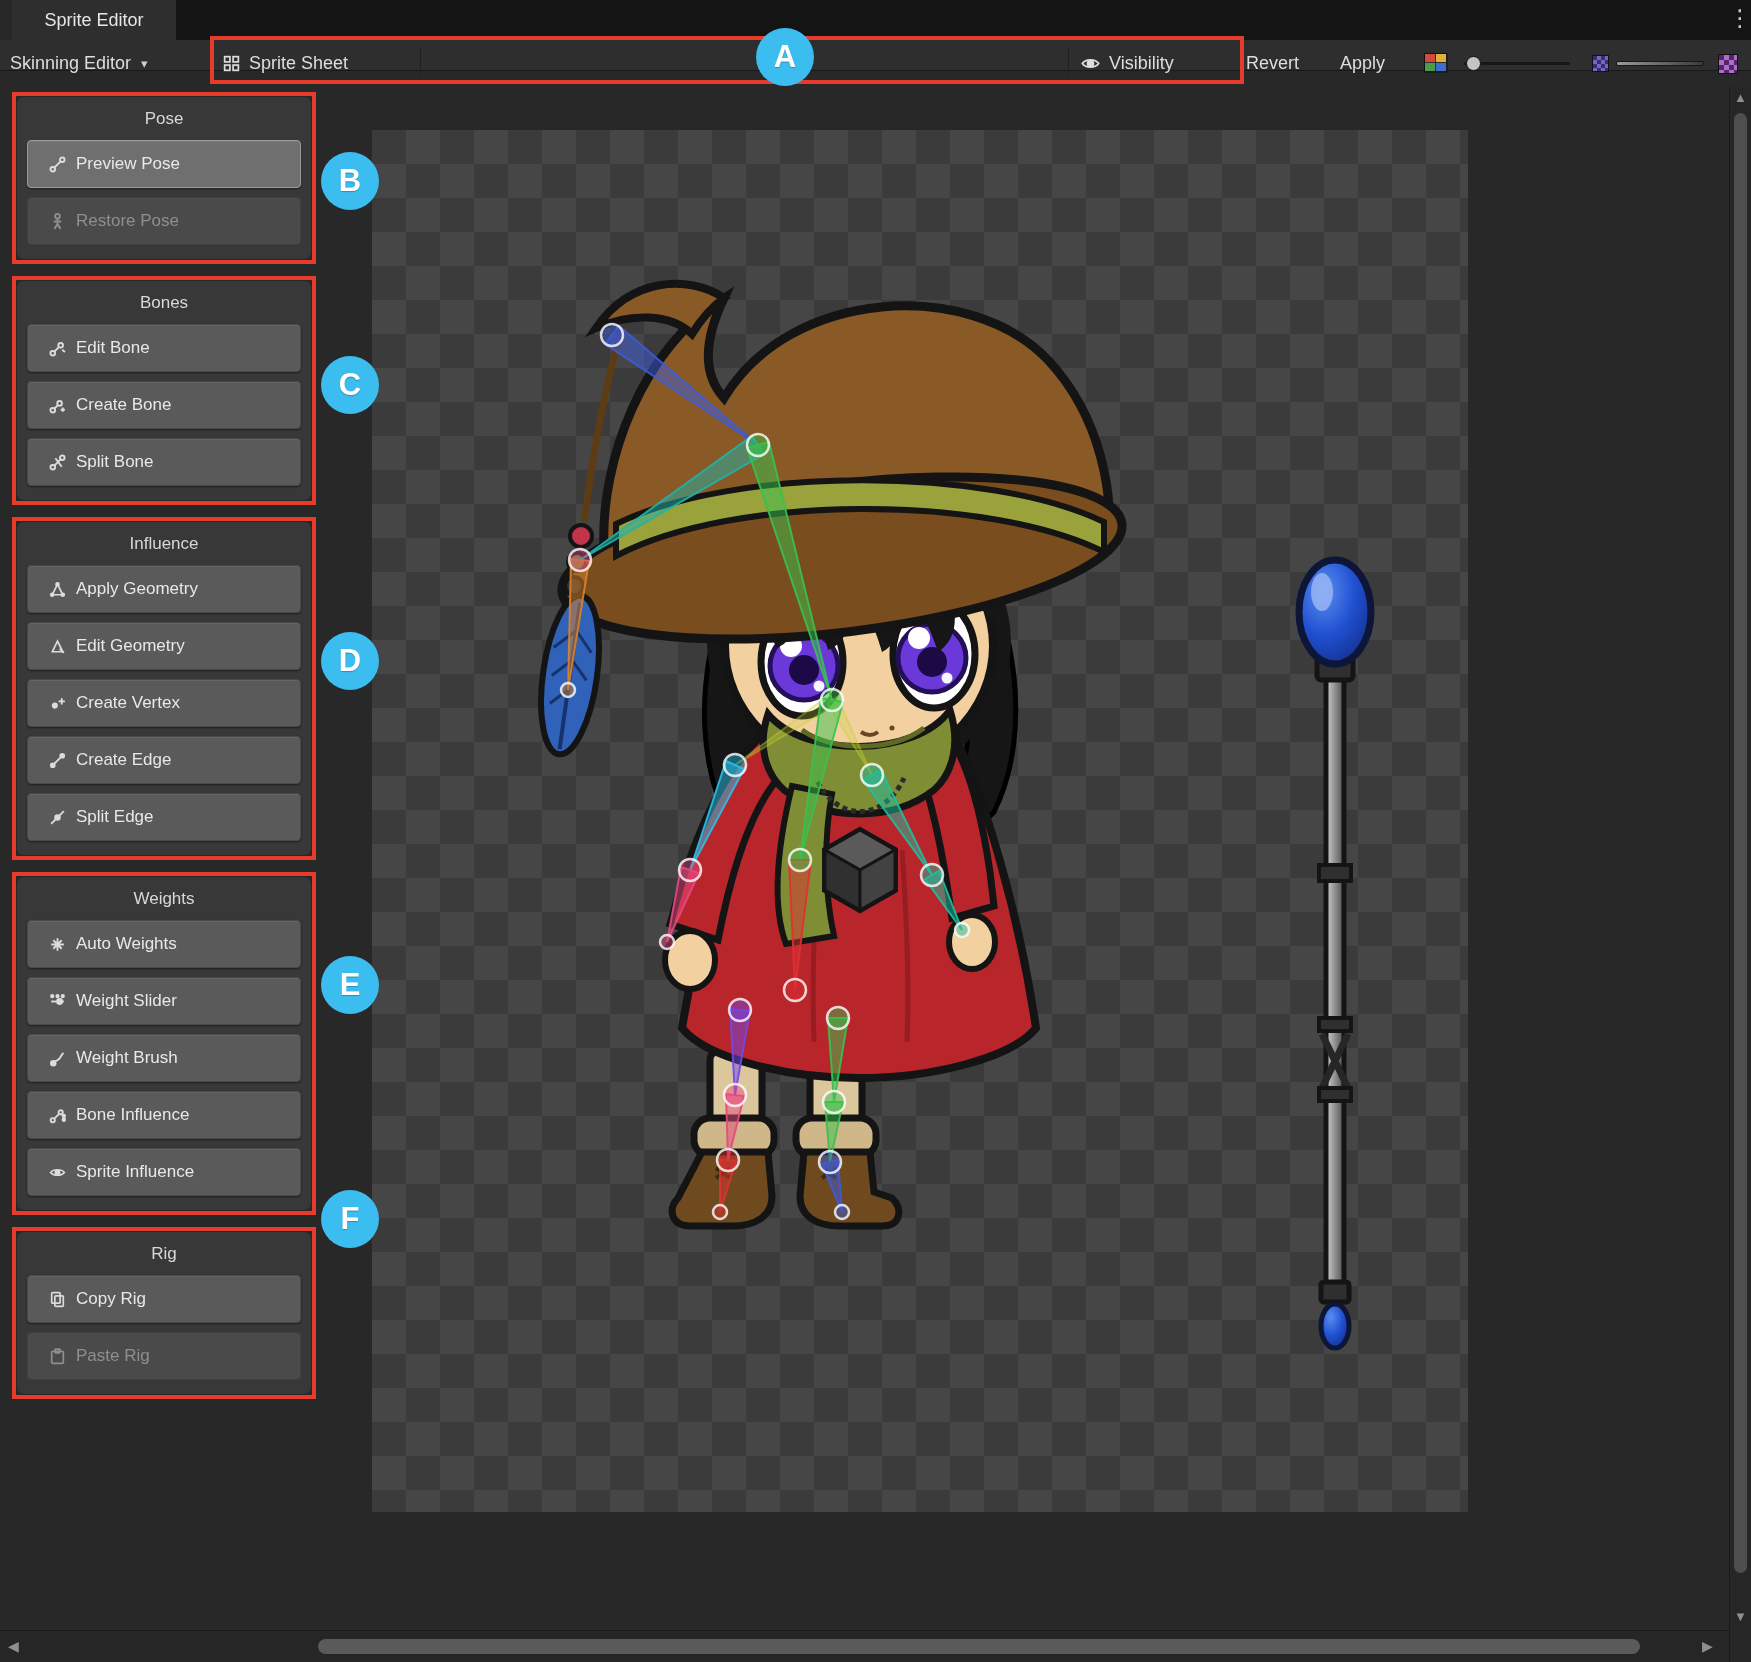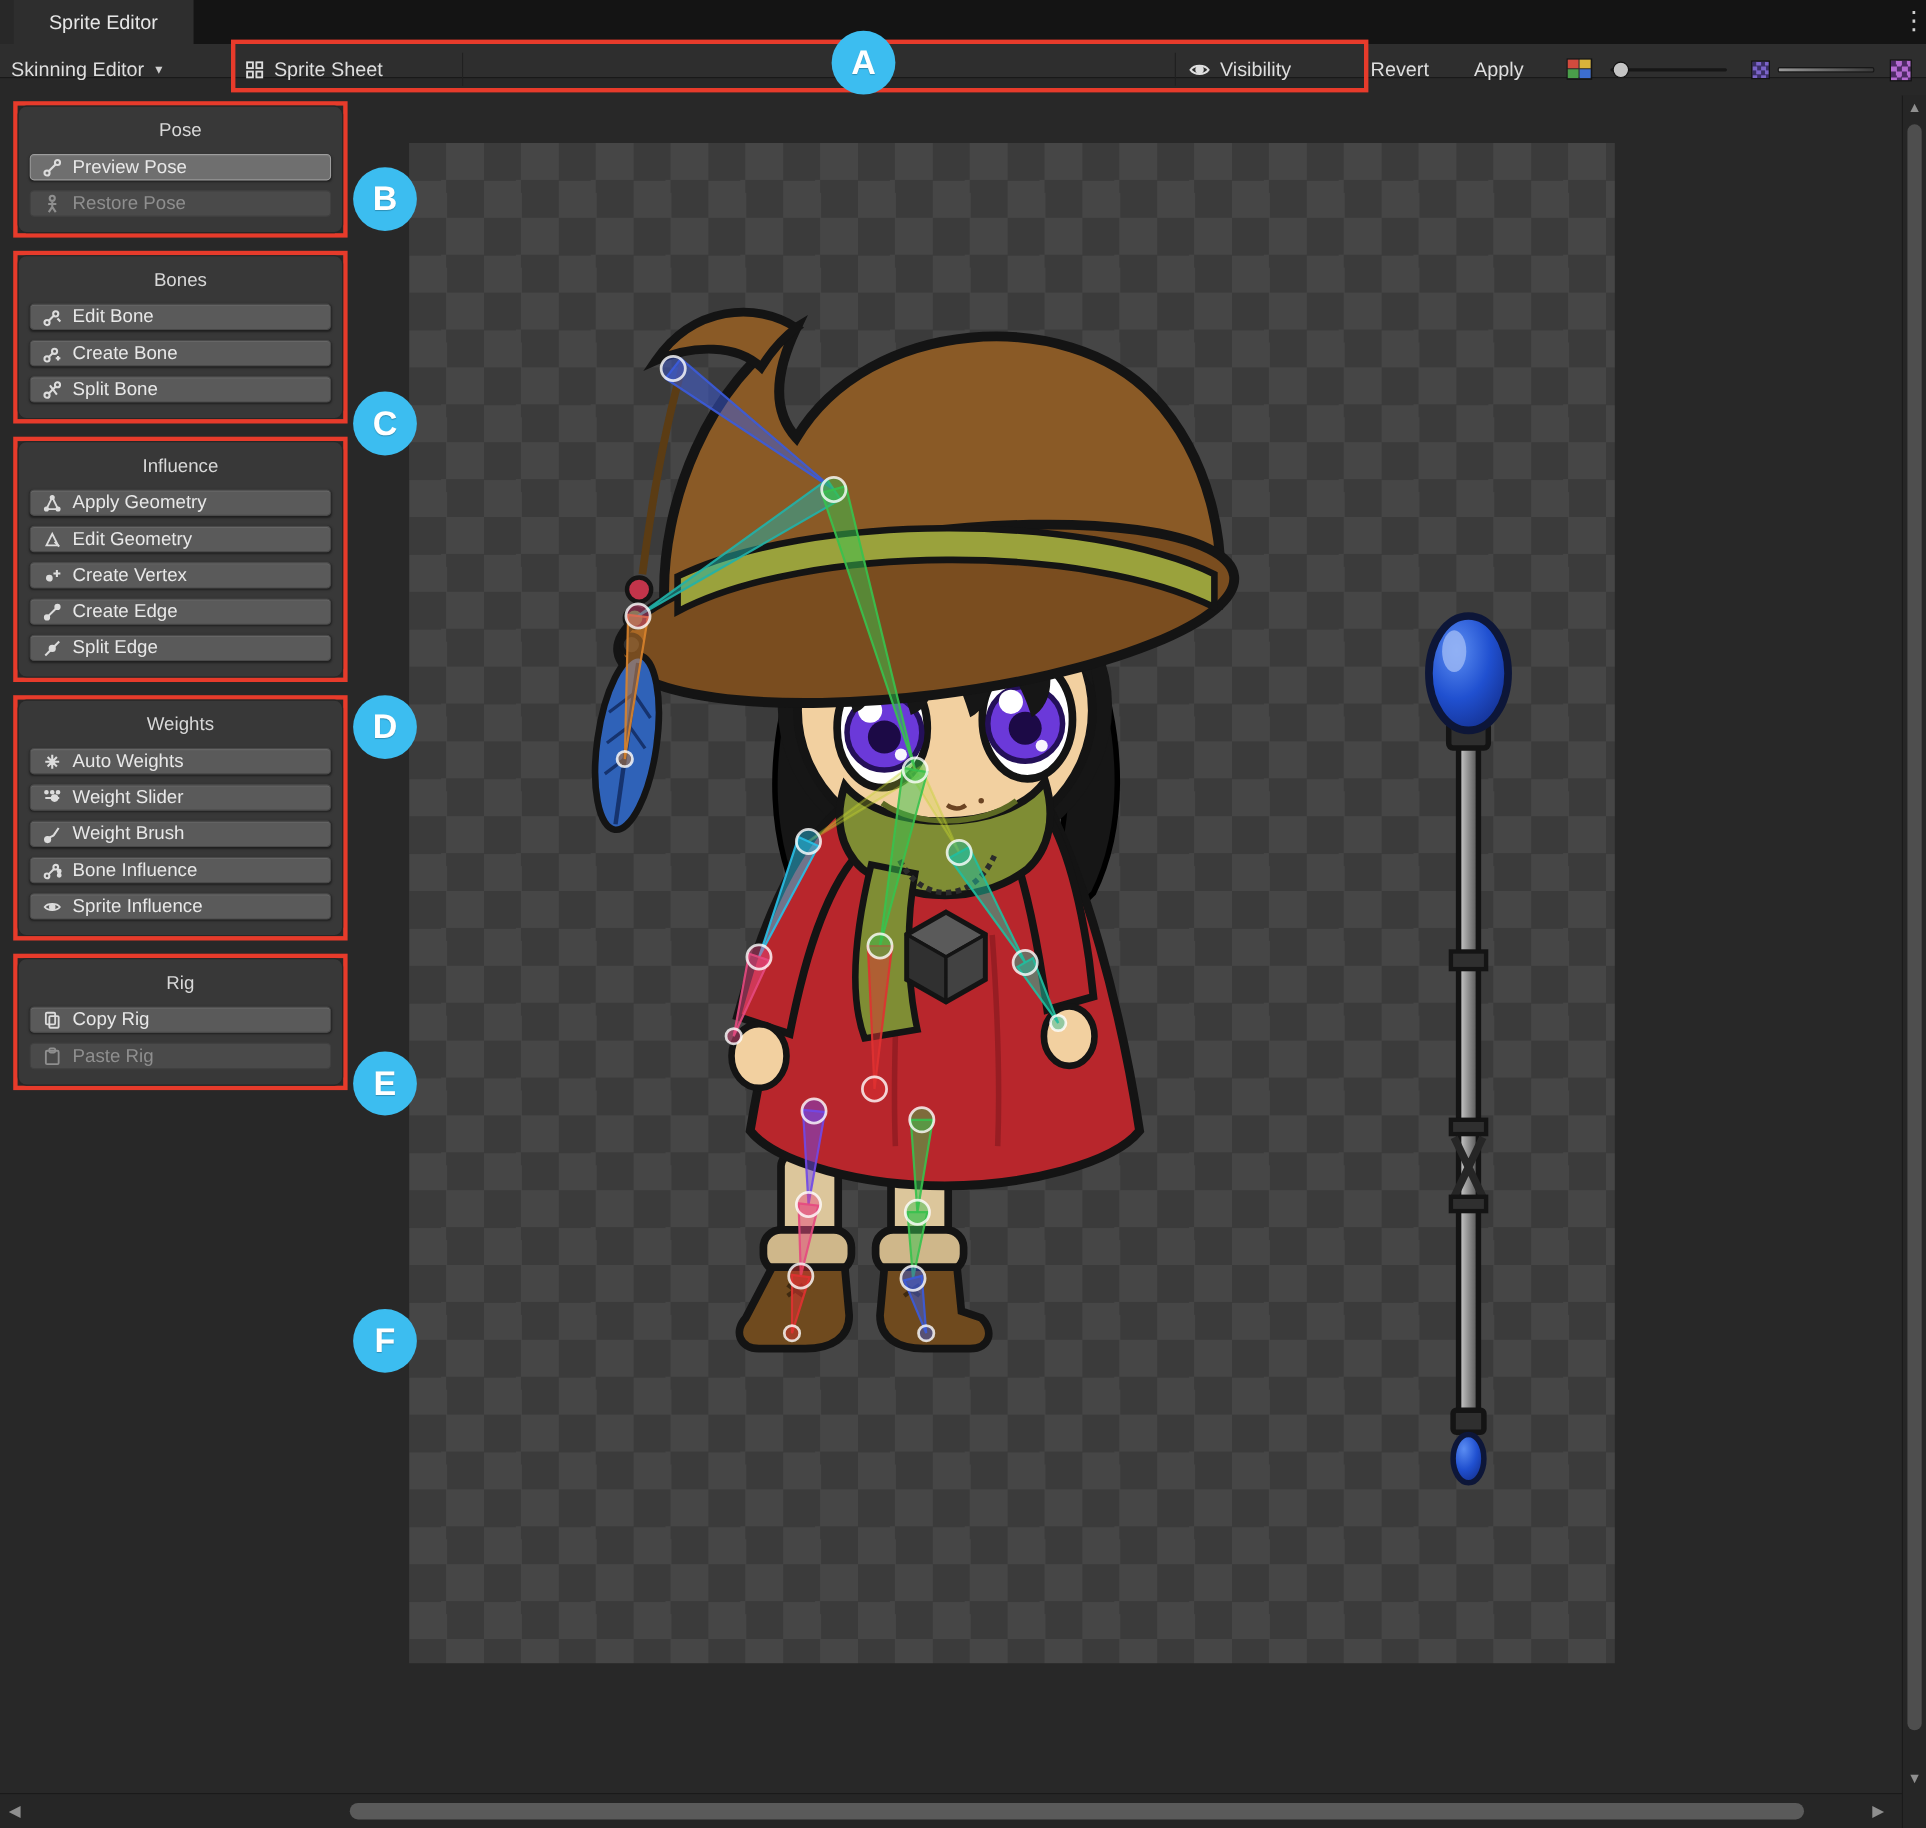--- a/index.html
+++ b/index.html
@@ -52,22 +52,22 @@
   
   .canvas{position:absolute;left:372px;top:130px;width:1096px;height:1382px;
           background:repeating-conic-gradient(var(--check-light) 0% 25%, var(--check-dark) 0% 50%) 0 0/68px 68px;}
   .canvas svg{position:absolute;left:0;top:0;}
 
   
   .left-tools{position:absolute;left:12px;top:92px;width:304px;display:flex;flex-direction:column;gap:12px;}
   .group{border:4px solid var(--annotation-red);}
   .panel{background:var(--panel-bg);border:1px solid #272727;border-radius:8px;padding:6px 10px 14px;}
   .panel h3{font-size:17px;font-weight:400;color:#d8d8d8;text-align:center;padding:6px 0 2px;}
-  .tool-btn{display:flex;align-items:center;gap:9px;width:100%;height:24px;margin-top:9px;
-            background:var(--btn-bg);border:1px solid #494949;border-radius:4px;padding:0 10px;
+  .tool-btn{display:flex;align-items:center;gap:9px;width:100%;height:48px;margin-top:9px;
+            background:var(--btn-bg);border:1px solid #494949;border-radius:4px;padding:0 20px;
             color:#e8e8e8;font-size:17px;font-family:inherit;cursor:default;
             box-shadow:0 1px 2px rgba(0,0,0,.45), inset 0 1px 0 rgba(255,255,255,.08);}
   .tool-btn .ticon{display:inline-flex;color:#dcdcdc;}
   .tool-btn.selected{background:#6f6f6f;border:1px solid #9d9d9d;}
   .tool-btn.disabled{background:#4a4a4a;color:#8f8f8f;box-shadow:none;border-color:#404040;}
   .tool-btn.disabled .ticon{color:#8f8f8f;}
 
   
   .hscroll{position:absolute;left:0;top:1630px;width:1729px;height:32px;background:#262626;border-top:1px solid #1a1a1a;}
   .hscroll .thumb{position:absolute;left:318px;top:8px;width:1322px;height:15px;border-radius:8px;background:#5a5a5a;}

